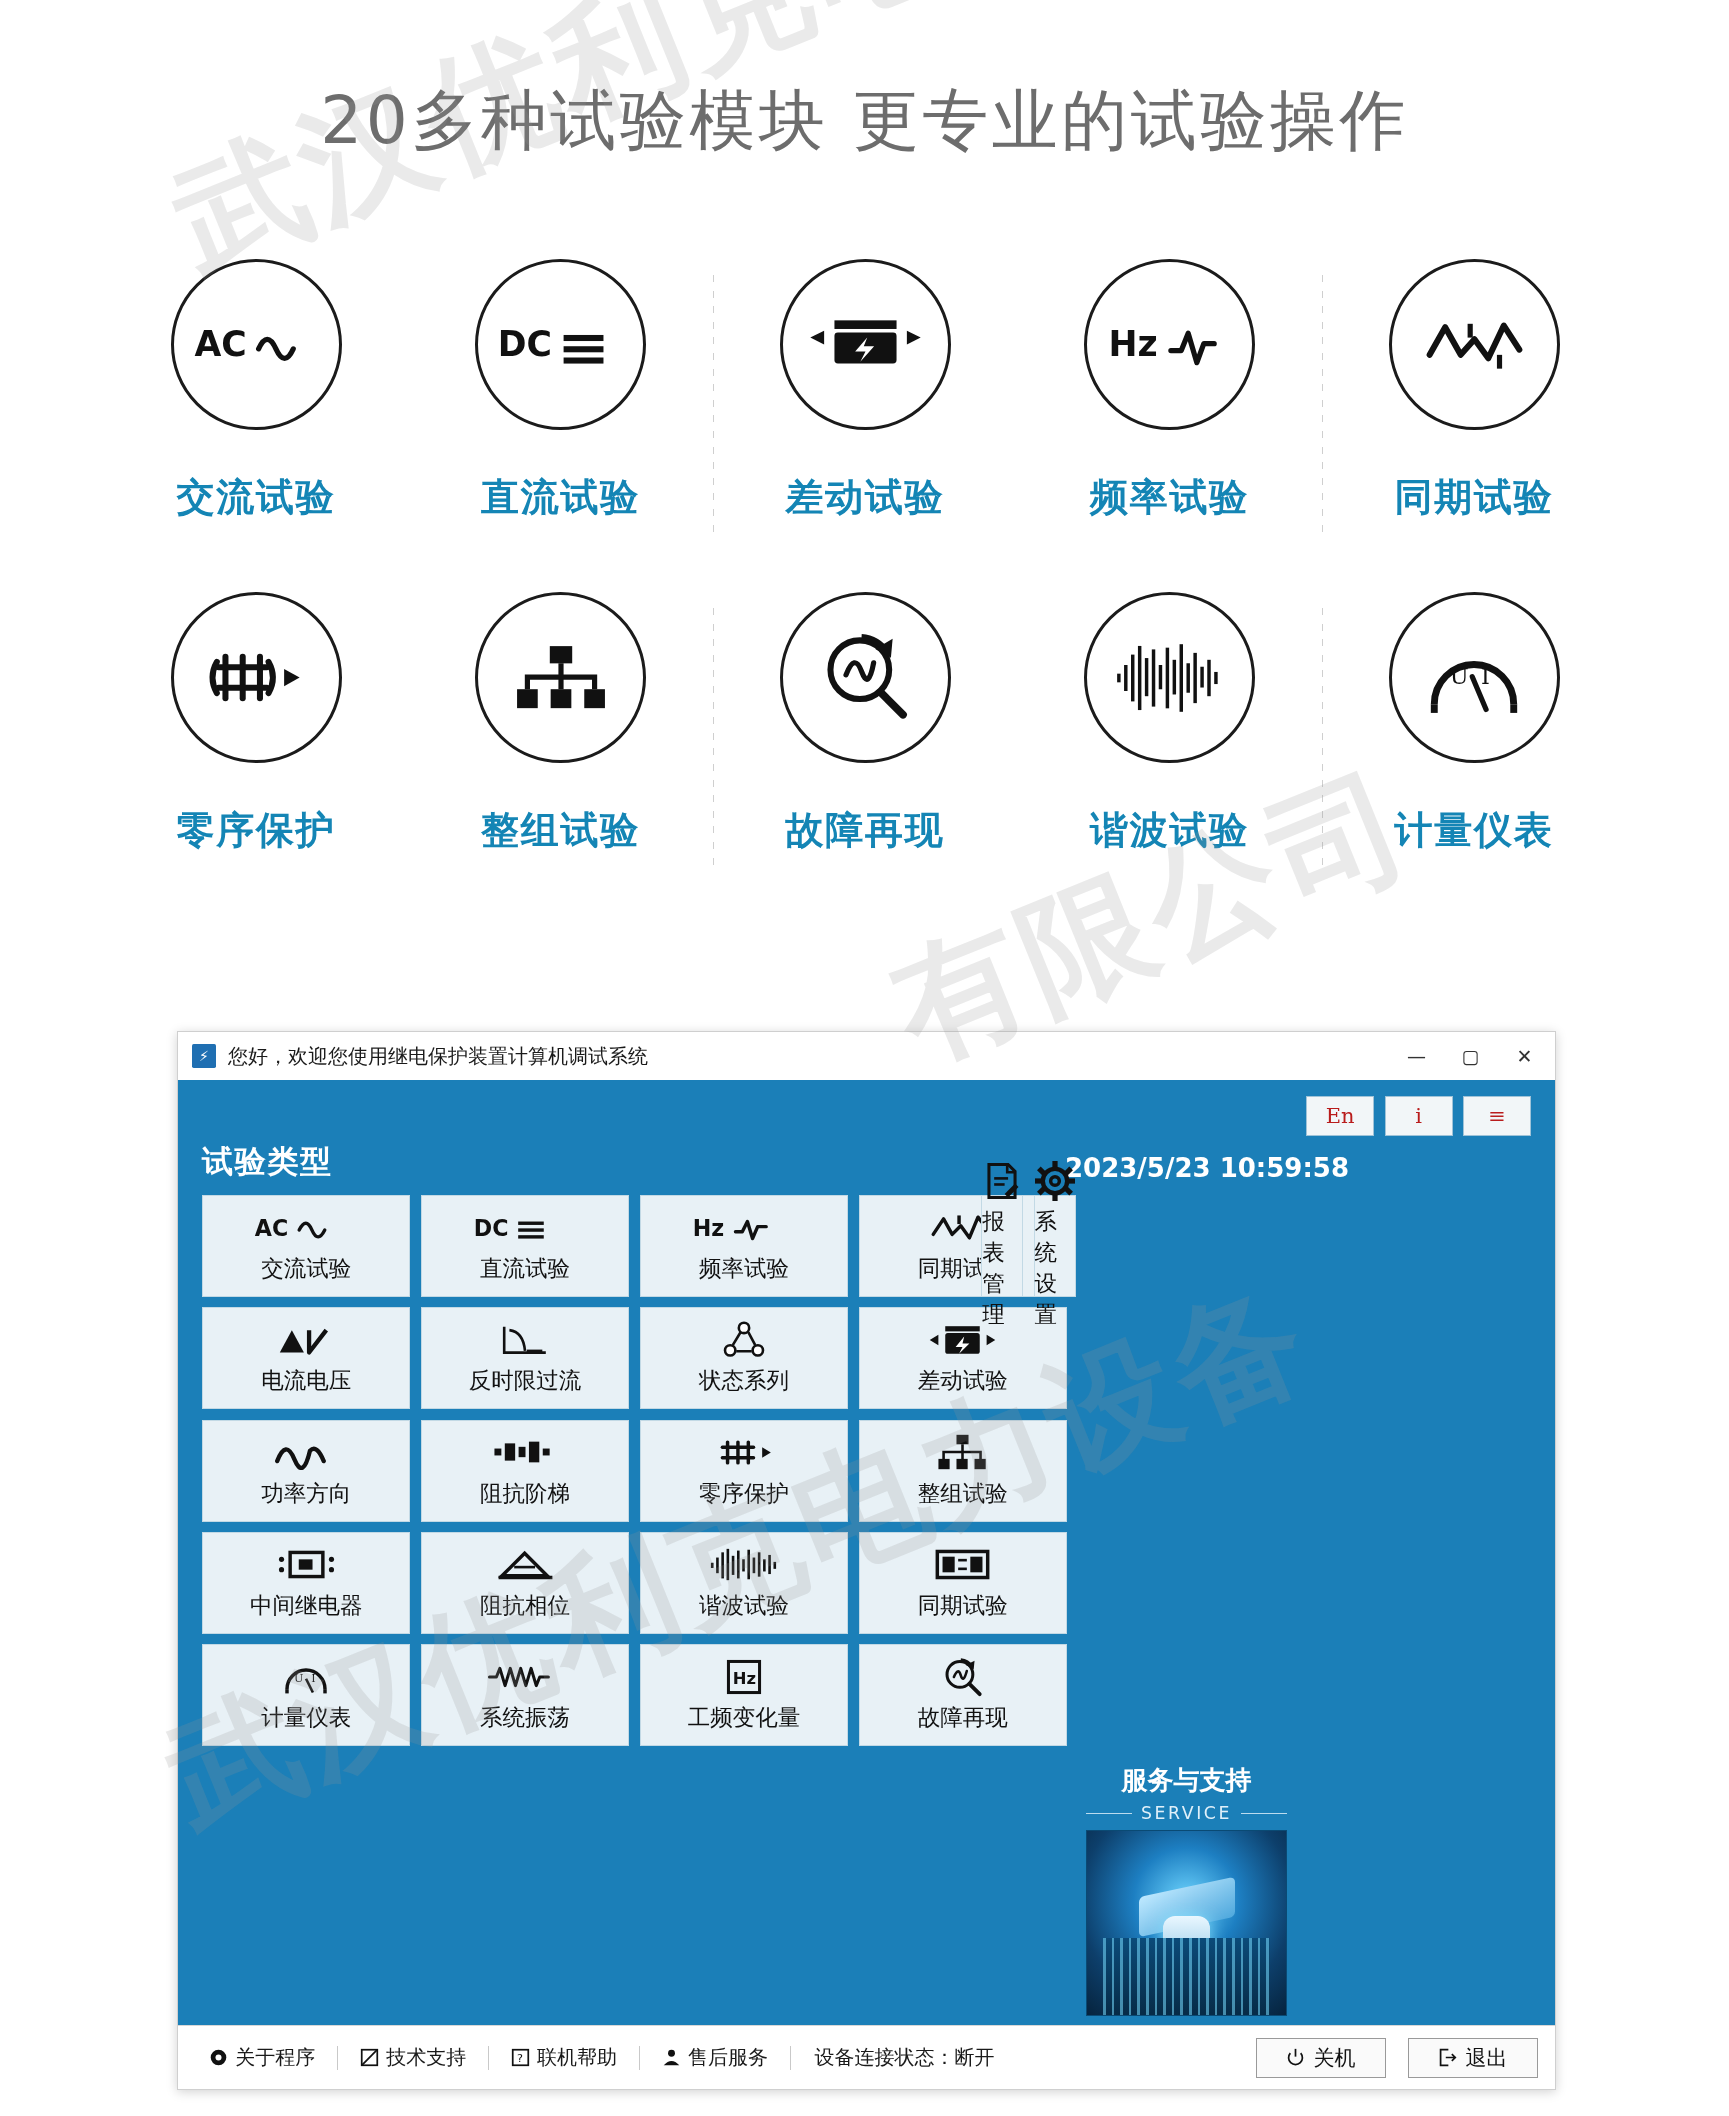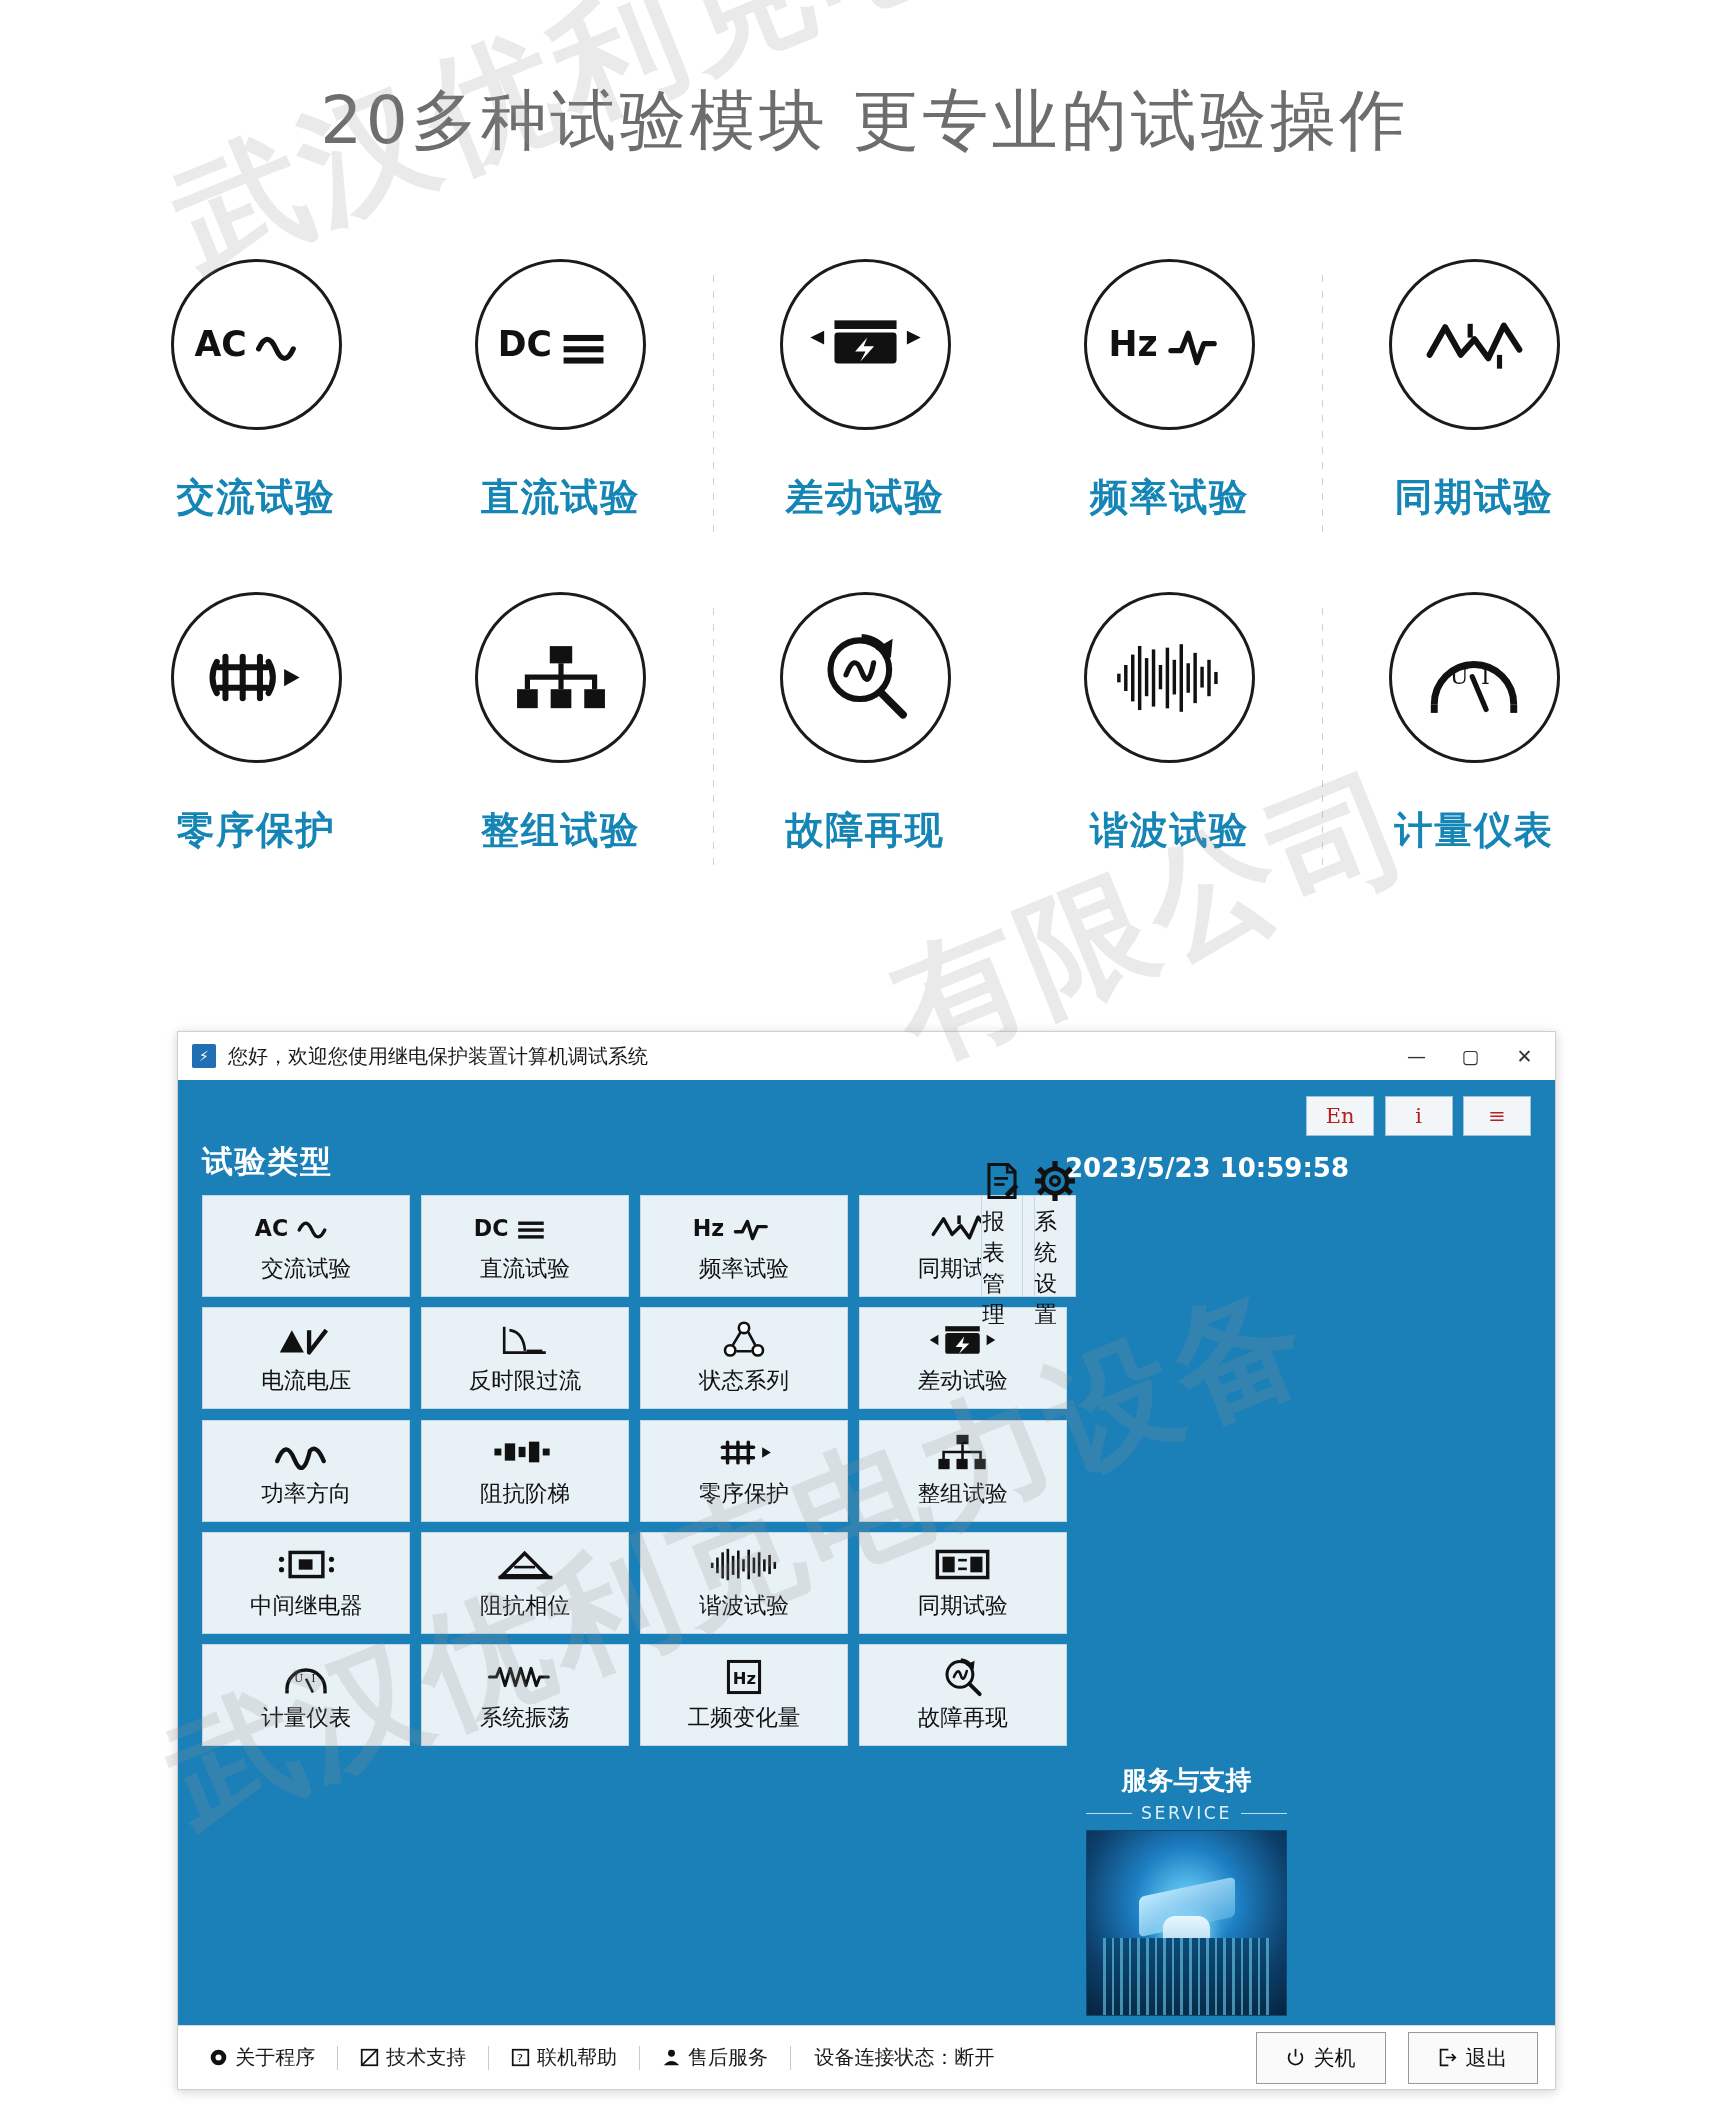--- a/index.html
+++ b/index.html
@@ -317,21 +317,21 @@
   .status-sep {
     width: 0.9px; height: 24px; background: #c9c9c9;
   }
   .status-conn {
     font-size: 20px; color:#1a1a1a; padding-left: 15.6px;
     font-family: "DejaVu Sans", sans-serif;
   }
   .status-spacer { flex: 1; }
   .foot-btn {
     min-width: 130px;
-    height: 52px;
+    height: 40px;
     border: 0.9px solid #9a9a9a;
     background: #fafafa;
     display: flex;
     align-items: center;
     justify-content: center;
     gap: 8.6px;
     font-size: 21px;
     color: #111;
     margin-left: 14px;
     font-family: "DejaVu Sans", sans-serif;

